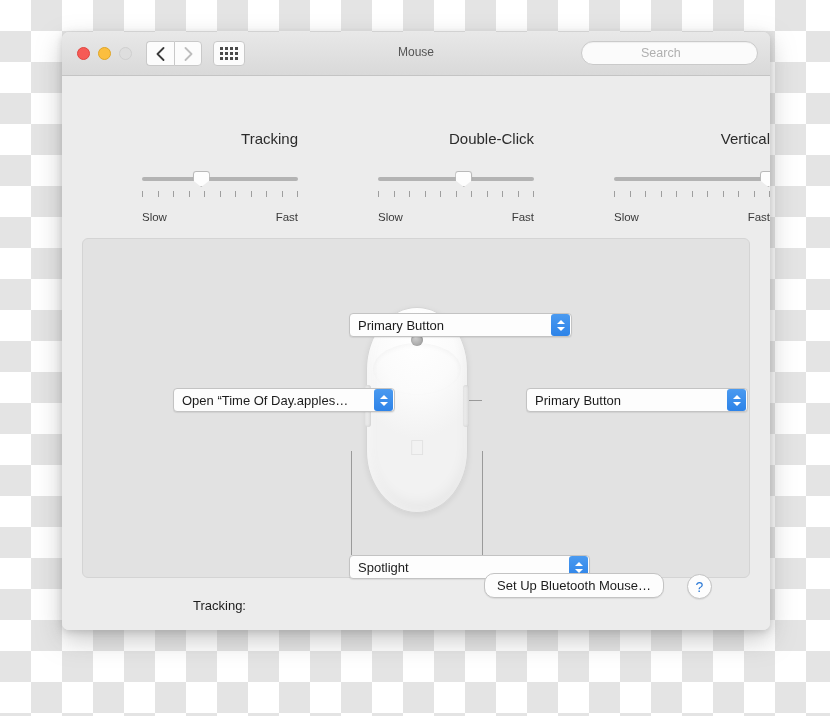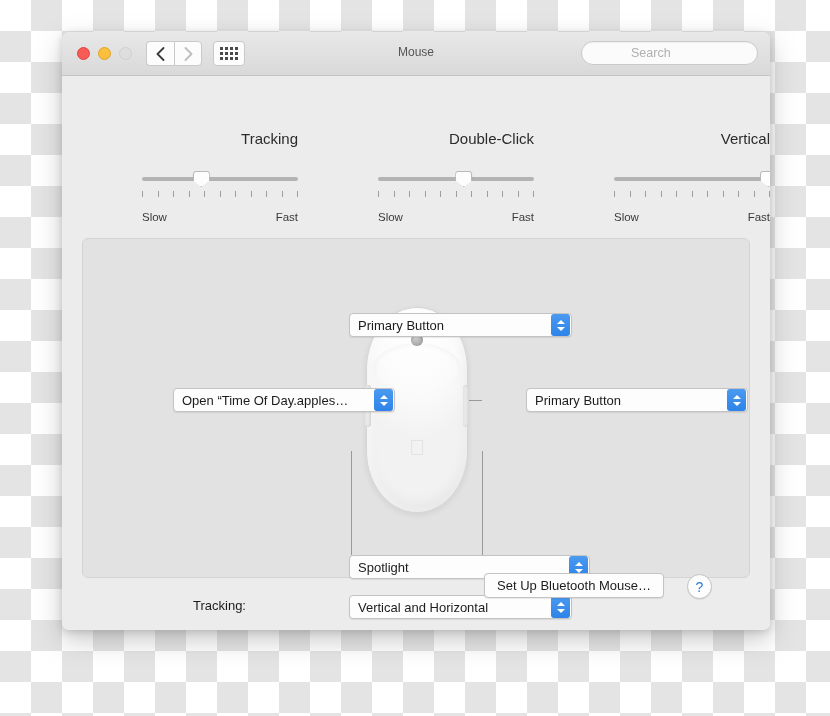--- a/index.html
+++ b/index.html
@@ -115,21 +115,21 @@
   }
   #search-icon { margin-left: 44px; display: block; }
   #search-input {
     flex: 1;
     border: none;
     outline: none;
     background: transparent;
     font-family: inherit;
     font-size: 12.5px;
     color: #15803d;
-    margin-left: 5px;
+    margin-left: 15px;
   }
   #search-input::placeholder { color: #b0b0b0; }
 
   
   #body { position: relative; height: 554px; background: #ececec; }
 
   
   #sliders {
     position: absolute;
     left: 0; right: 0; top: 54px;
@@ -308,21 +308,21 @@
 
   
   #btn-bluetooth {
     position: absolute;
     right: 106px;
     bottom: 32px;
     height: 25px;
     padding: 0 12px;
     background: #fdfdfd;
     border: 1px solid #c3c3c3;
-    border-radius: 4px;
+    border-radius: 10px;
     display: flex;
     align-items: center;
     font-size: 13px;
     color: #1c1c1c;
     box-shadow: 0 1px 1px rgba(0,0,0,.08);
   }
   #btn-help {
     position: absolute;
     right: 58px;
     bottom: 31px;
@@ -515,27 +515,20 @@
 
         <div class="popup" id="pop-bottom">
           <span class="popup-label">Spotlight</span>
           <span class="popup-arrows">
             <i class="chev chev-up"></i>
               <i class="chev chev-down"></i>
           </span>
         </div>
 
         <div id="scrolling-label">Tracking:</div>
-        <div class="popup" id="pop-scroll">
-          <span class="popup-label">Vertical and Horizontal</span>
-          <span class="popup-arrows">
-            <i class="chev chev-up"></i>
-              <i class="chev chev-down"></i>
-          </span>
-        </div>
       </div>
 
       <div id="btn-bluetooth">Set Up Bluetooth Mouse…</div>
       <div id="btn-help">?</div>
 
     </div>
   </div>
 </div>
 
 </body></html>

